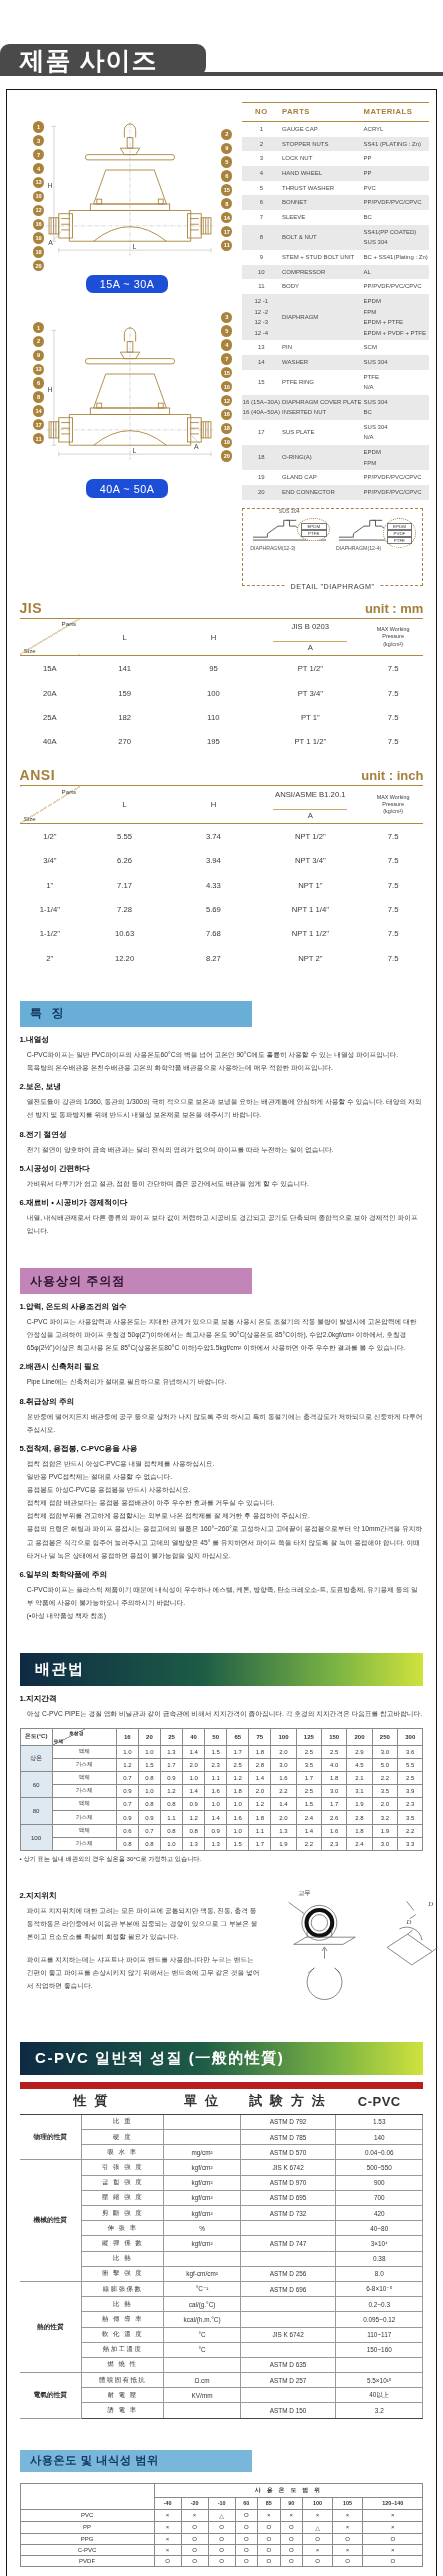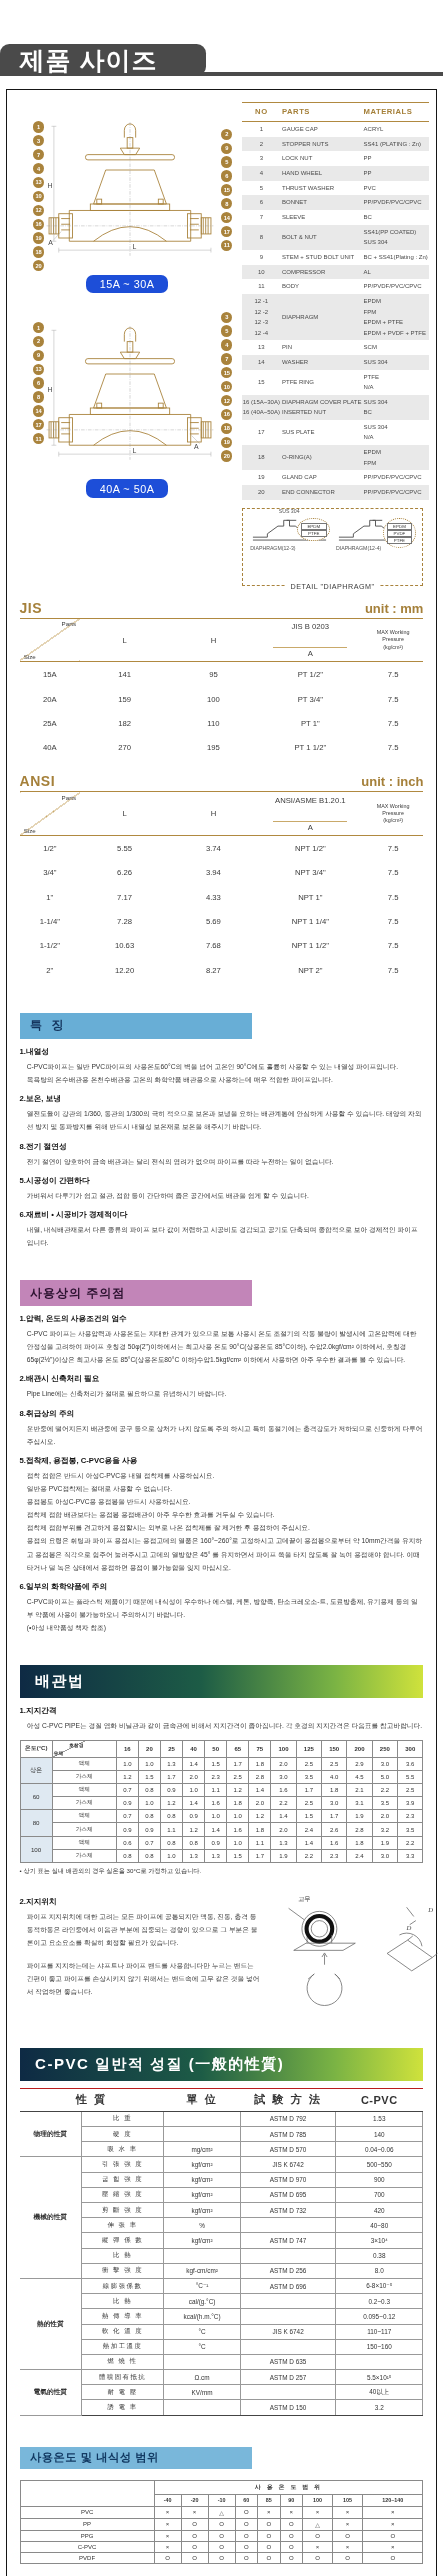--- a/index.html
+++ b/index.html
@@ -54,21 +54,21 @@
   .dim-head{display:flex;justify-content:space-between;align-items:flex-end;margin-bottom:2.1px;}
   .dim-title{color:#a5803a;font-weight:bold;font-size:14px;letter-spacing:0.5px;}
   .dim-unit{color:#a5803a;font-weight:bold;font-size:13px;}
   .dimtab{width:100%;border-collapse:collapse;text-align:center;color:#3a3a3a;}
   .dimtab thead th{border-top:1.5px solid #b08940;border-bottom:1px solid #b08940;padding:3.1px 1px;font-weight:normal;font-size:7.7px;}
   .dimtab td{padding:7.7px 1px;font-size:7.7px;}
   .diagcell{position:relative;width:15%;background:
       linear-gradient(to bottom right,transparent 49.4%,#c9a96a 49.4%,#c9a96a 50.6%,transparent 50.6%);}
   .diagcell .pt{position:absolute;top:1.5px;right:4.1px;font-size:6.2px;}
   .diagcell .sz{position:absolute;bottom:1.5px;left:4.1px;font-size:6.2px;}
-  .stdcell .std{border-bottom:0.5px solid #c9a96a;padding-bottom:16px;margin:0 14.4px;}
+  .stdcell .std{border-bottom:0.5px solid #c9a96a;padding-bottom:10px;margin:0 14.4px;}
   .stdcell .stdsub{padding-top:1.5px;}
   .maxcell div{font-size:5.4px;line-height:1.35;}
 
   
   .band{font-weight:bold;margin-top:31px;}
   .band-blue{width:222px;background:#68aed6;color:#14355e;font-size:12px;padding:4.1px 0 4.1px 10.3px;letter-spacing:3.1px;}
   .band-purple{width:222px;background:#c285b8;color:#2c1230;font-size:12px;padding:4.1px 0 4.1px 10.3px;letter-spacing:1px;}
   .band-lblue{width:222px;background:#79b7da;color:#123a63;font-size:11.3px;padding:3.6px 0 3.6px 10.3px;letter-spacing:0.5px;}
   .band-grad{background:linear-gradient(90deg,#0e2a44 0%,#1d5c46 45%,#7ab344 78%,#cfe23c 100%);
       color:#fff;font-size:15px;padding:6.7px 0 6.7px 15.5px;letter-spacing:1.5px;}
@@ -85,28 +85,28 @@
   .tnote{font-size:6.2px;color:#333;margin-top:4.1px;}
 
   
   .sup-table td.tempcol{background:#dfe9f2;width:29px;font-size:6.2px;}
   .sup-diag{position:relative;width:32px;height:15.5px;background:
       linear-gradient(to bottom right,transparent 49%,#999 49%,#999 51%,transparent 51%);}
   .sup-diag .a{position:absolute;top:0.5px;right:1px;font-size:4.9px;}
   .sup-diag .b{position:absolute;bottom:0.5px;left:1px;font-size:4.9px;}
 
   
-  .s2-wrap{display:flex;gap:16px;margin-top:21px;}
+  .s2-wrap{display:flex;gap:16px;margin-top:27px;}
   .s2-text{width:242px;flex:none;}
   .s2-diagrams{flex:1;position:relative;}
   .rubber-lab{position:absolute;left:20.6px;top:-2.1px;font-size:6.2px;color:#333;}
 
   
   .props-tab{border-collapse:collapse;width:100%;text-align:center;color:#333;margin-top:7.2px;}
-  .props-tab th{border-top:1px solid #b91c1c;border-bottom:0.5px solid #444;font-size:11px;font-weight:bold;padding:3.6px 1px;letter-spacing:2.1px;}
+  .props-tab th{border-top:7px solid #b91c1c;border-bottom:0.5px solid #444;font-size:13px;font-weight:bold;padding:3.6px 1px;letter-spacing:2.1px;}
   .props-tab td{border:0.5px solid #999;border-left:none;border-right:0.5px solid #999;padding:2.6px 1px;font-size:6.4px;}
   .props-tab td.grp{font-weight:bold;background:#fff;font-size:6.7px;}
   .props-tab td.prop{letter-spacing:1.5px;}
   .props-tab tr:last-child td{border-bottom:1px solid #444;}
   .mat-label{width:131px;}
   .sym{font-size:6.7px;}
 </style>
 </head>
 <body>
 

